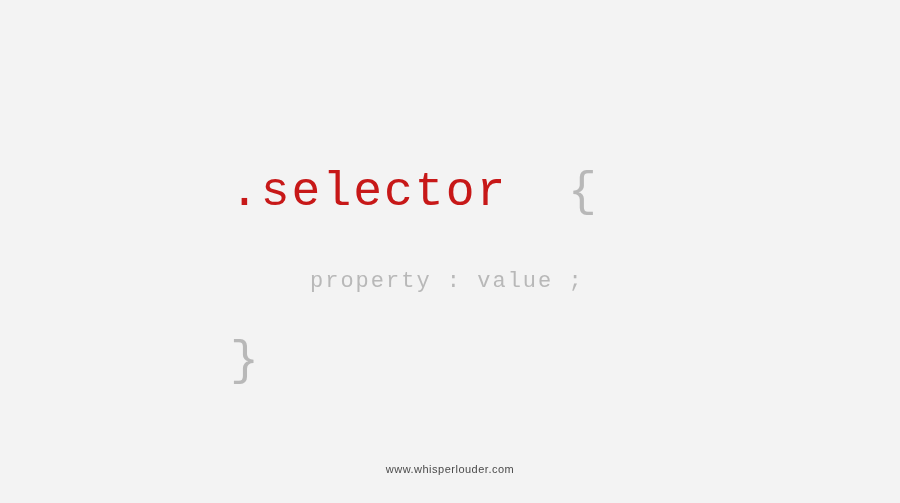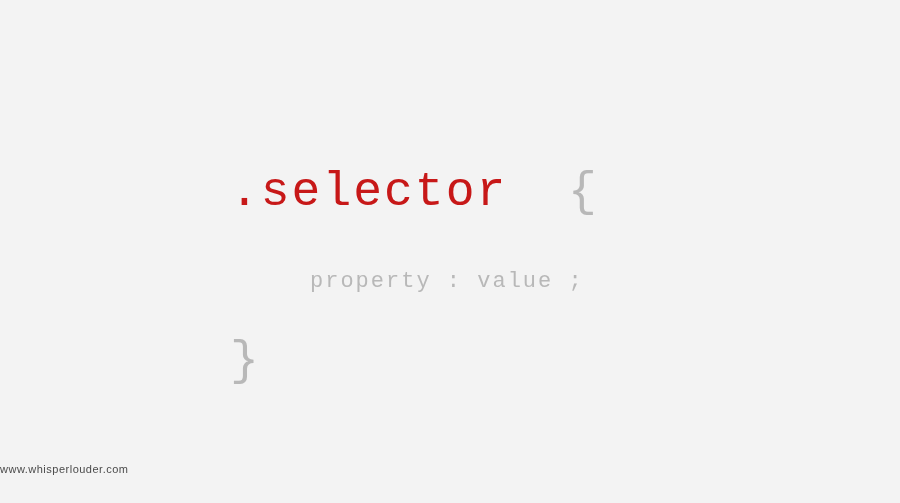--- a/index.html
+++ b/index.html
@@ -46,20 +46,21 @@
     .line3 {
       font-size: 48px;
       color: #b8b8b8;
       font-weight: 300;
     }
     .footer-url {
       position: absolute;
       bottom: 28px;
       left: 0;
       right: 0;
+      text-align: center;
       font-family: Arial, sans-serif;
       font-size: 11px;
       color: #4a4a4a;
       letter-spacing: 0.5px;
     }
   </style>
 </head>
 <body>
 
 <div class="content">

